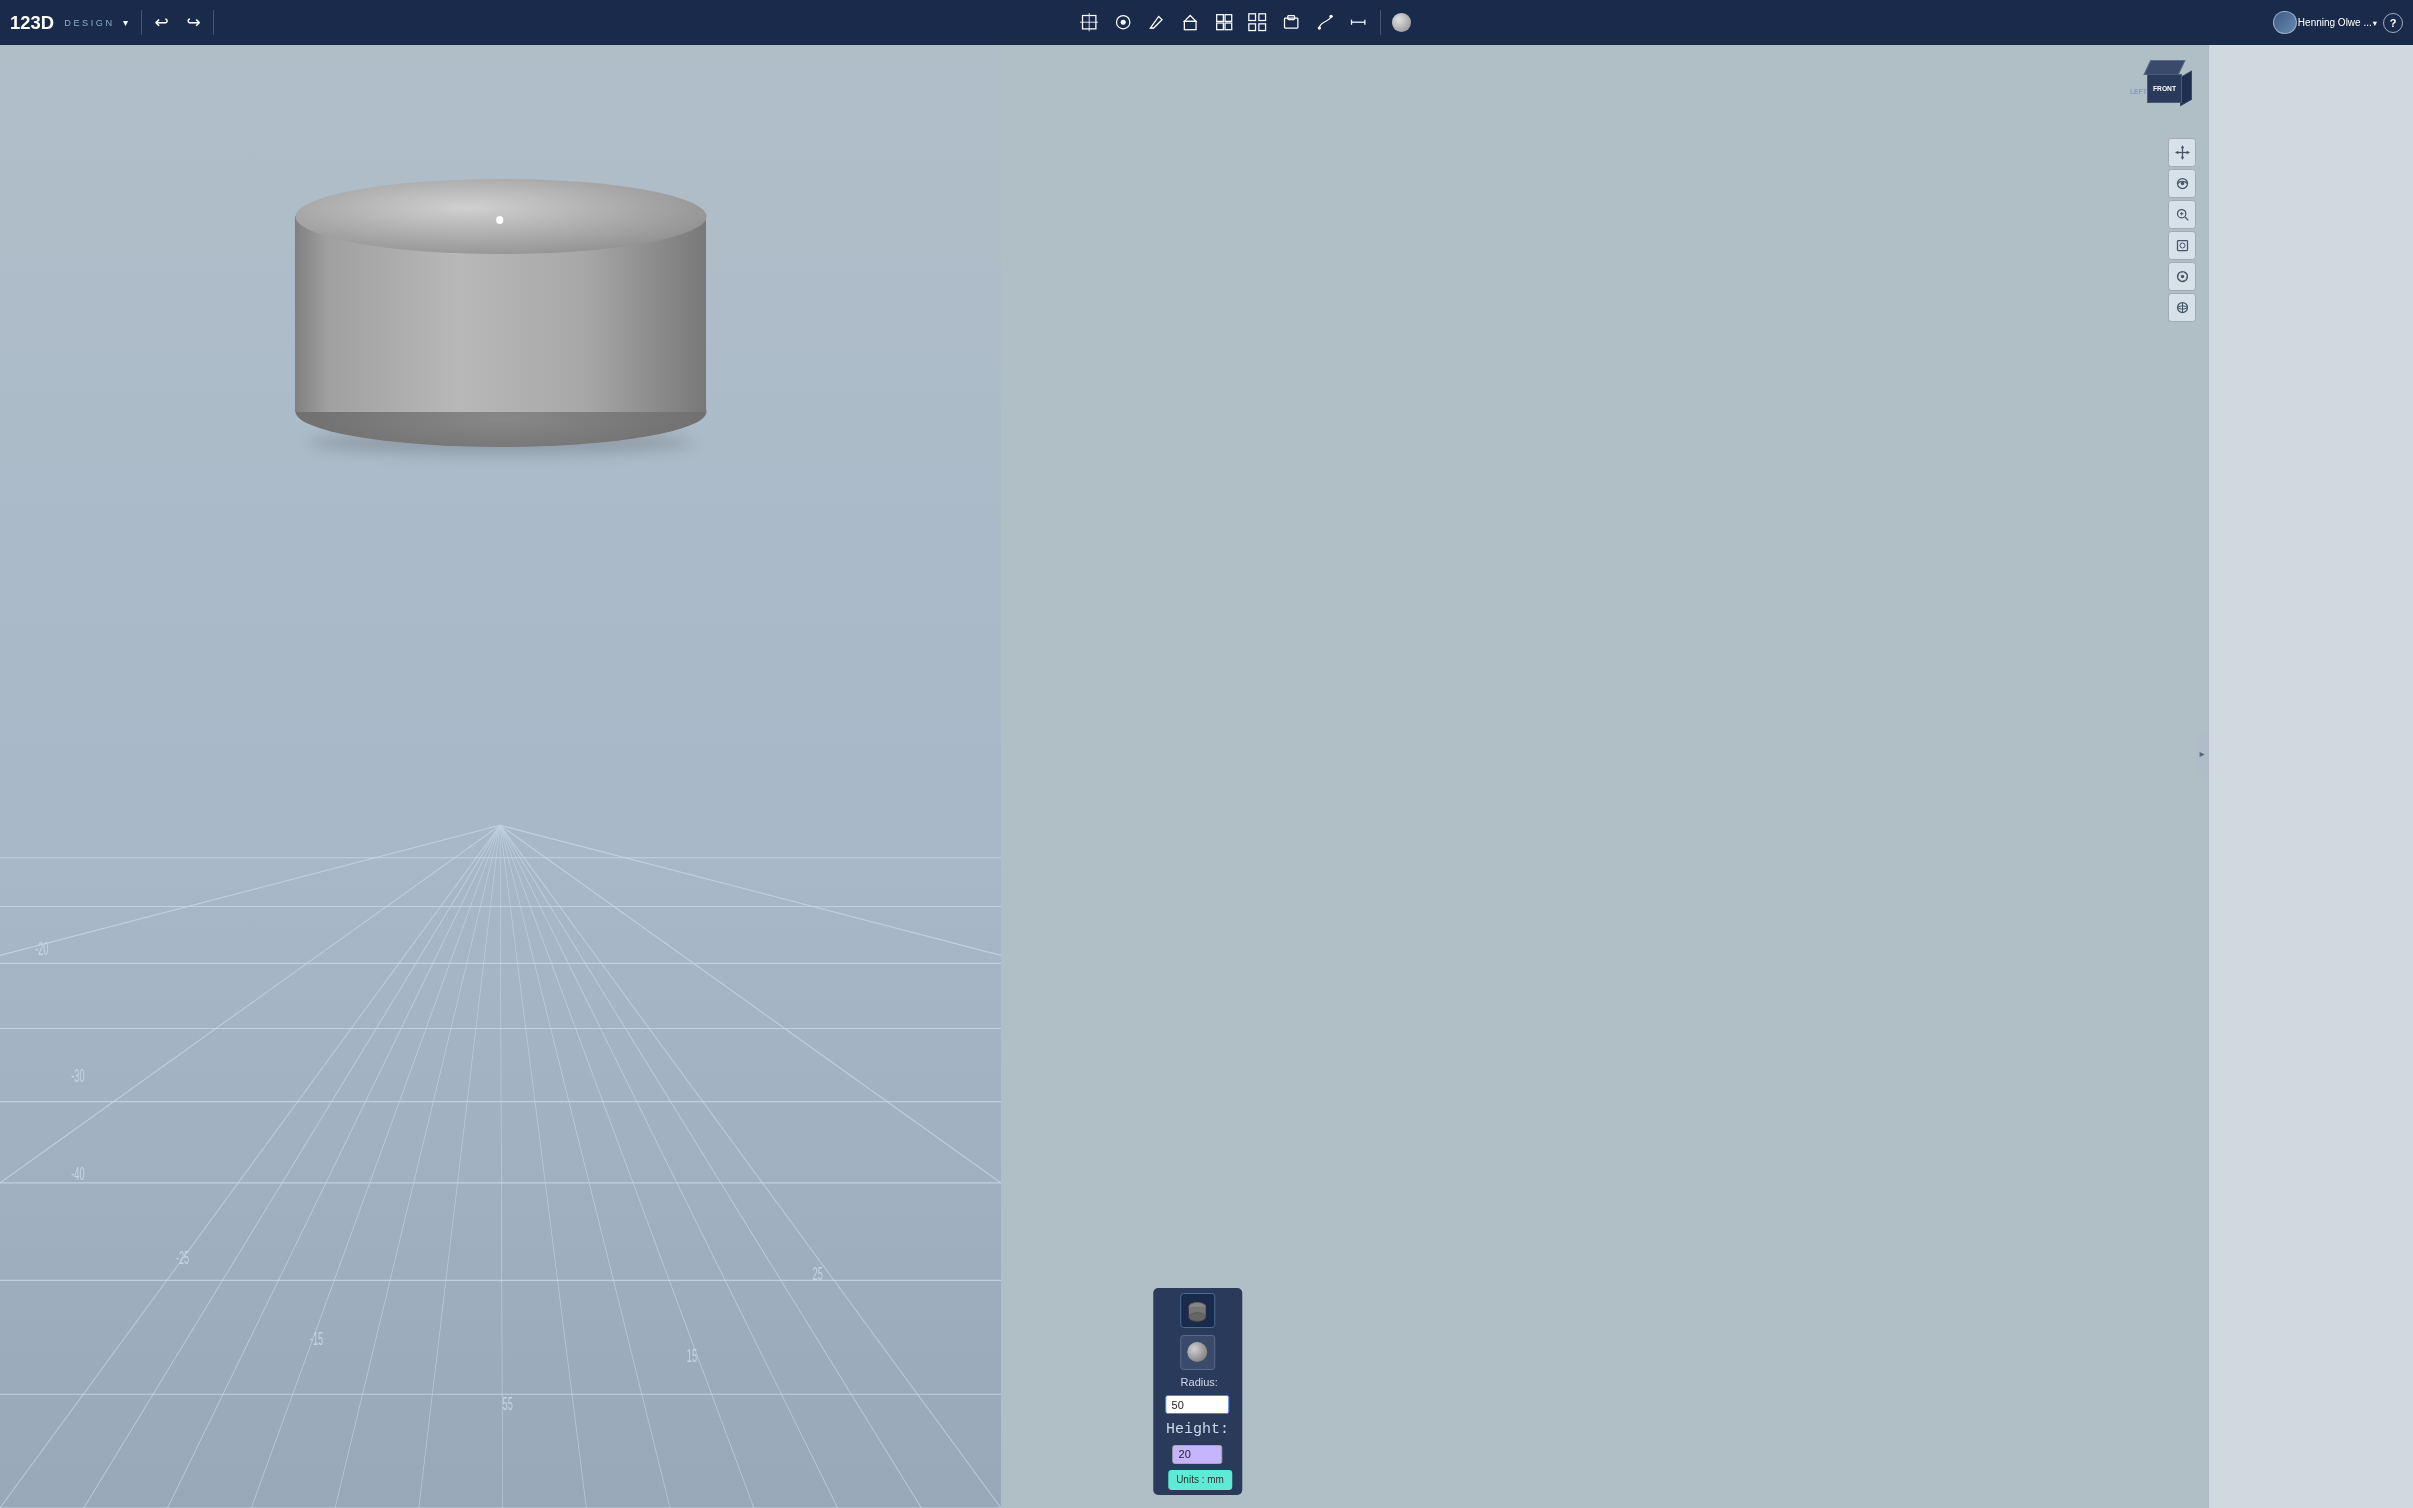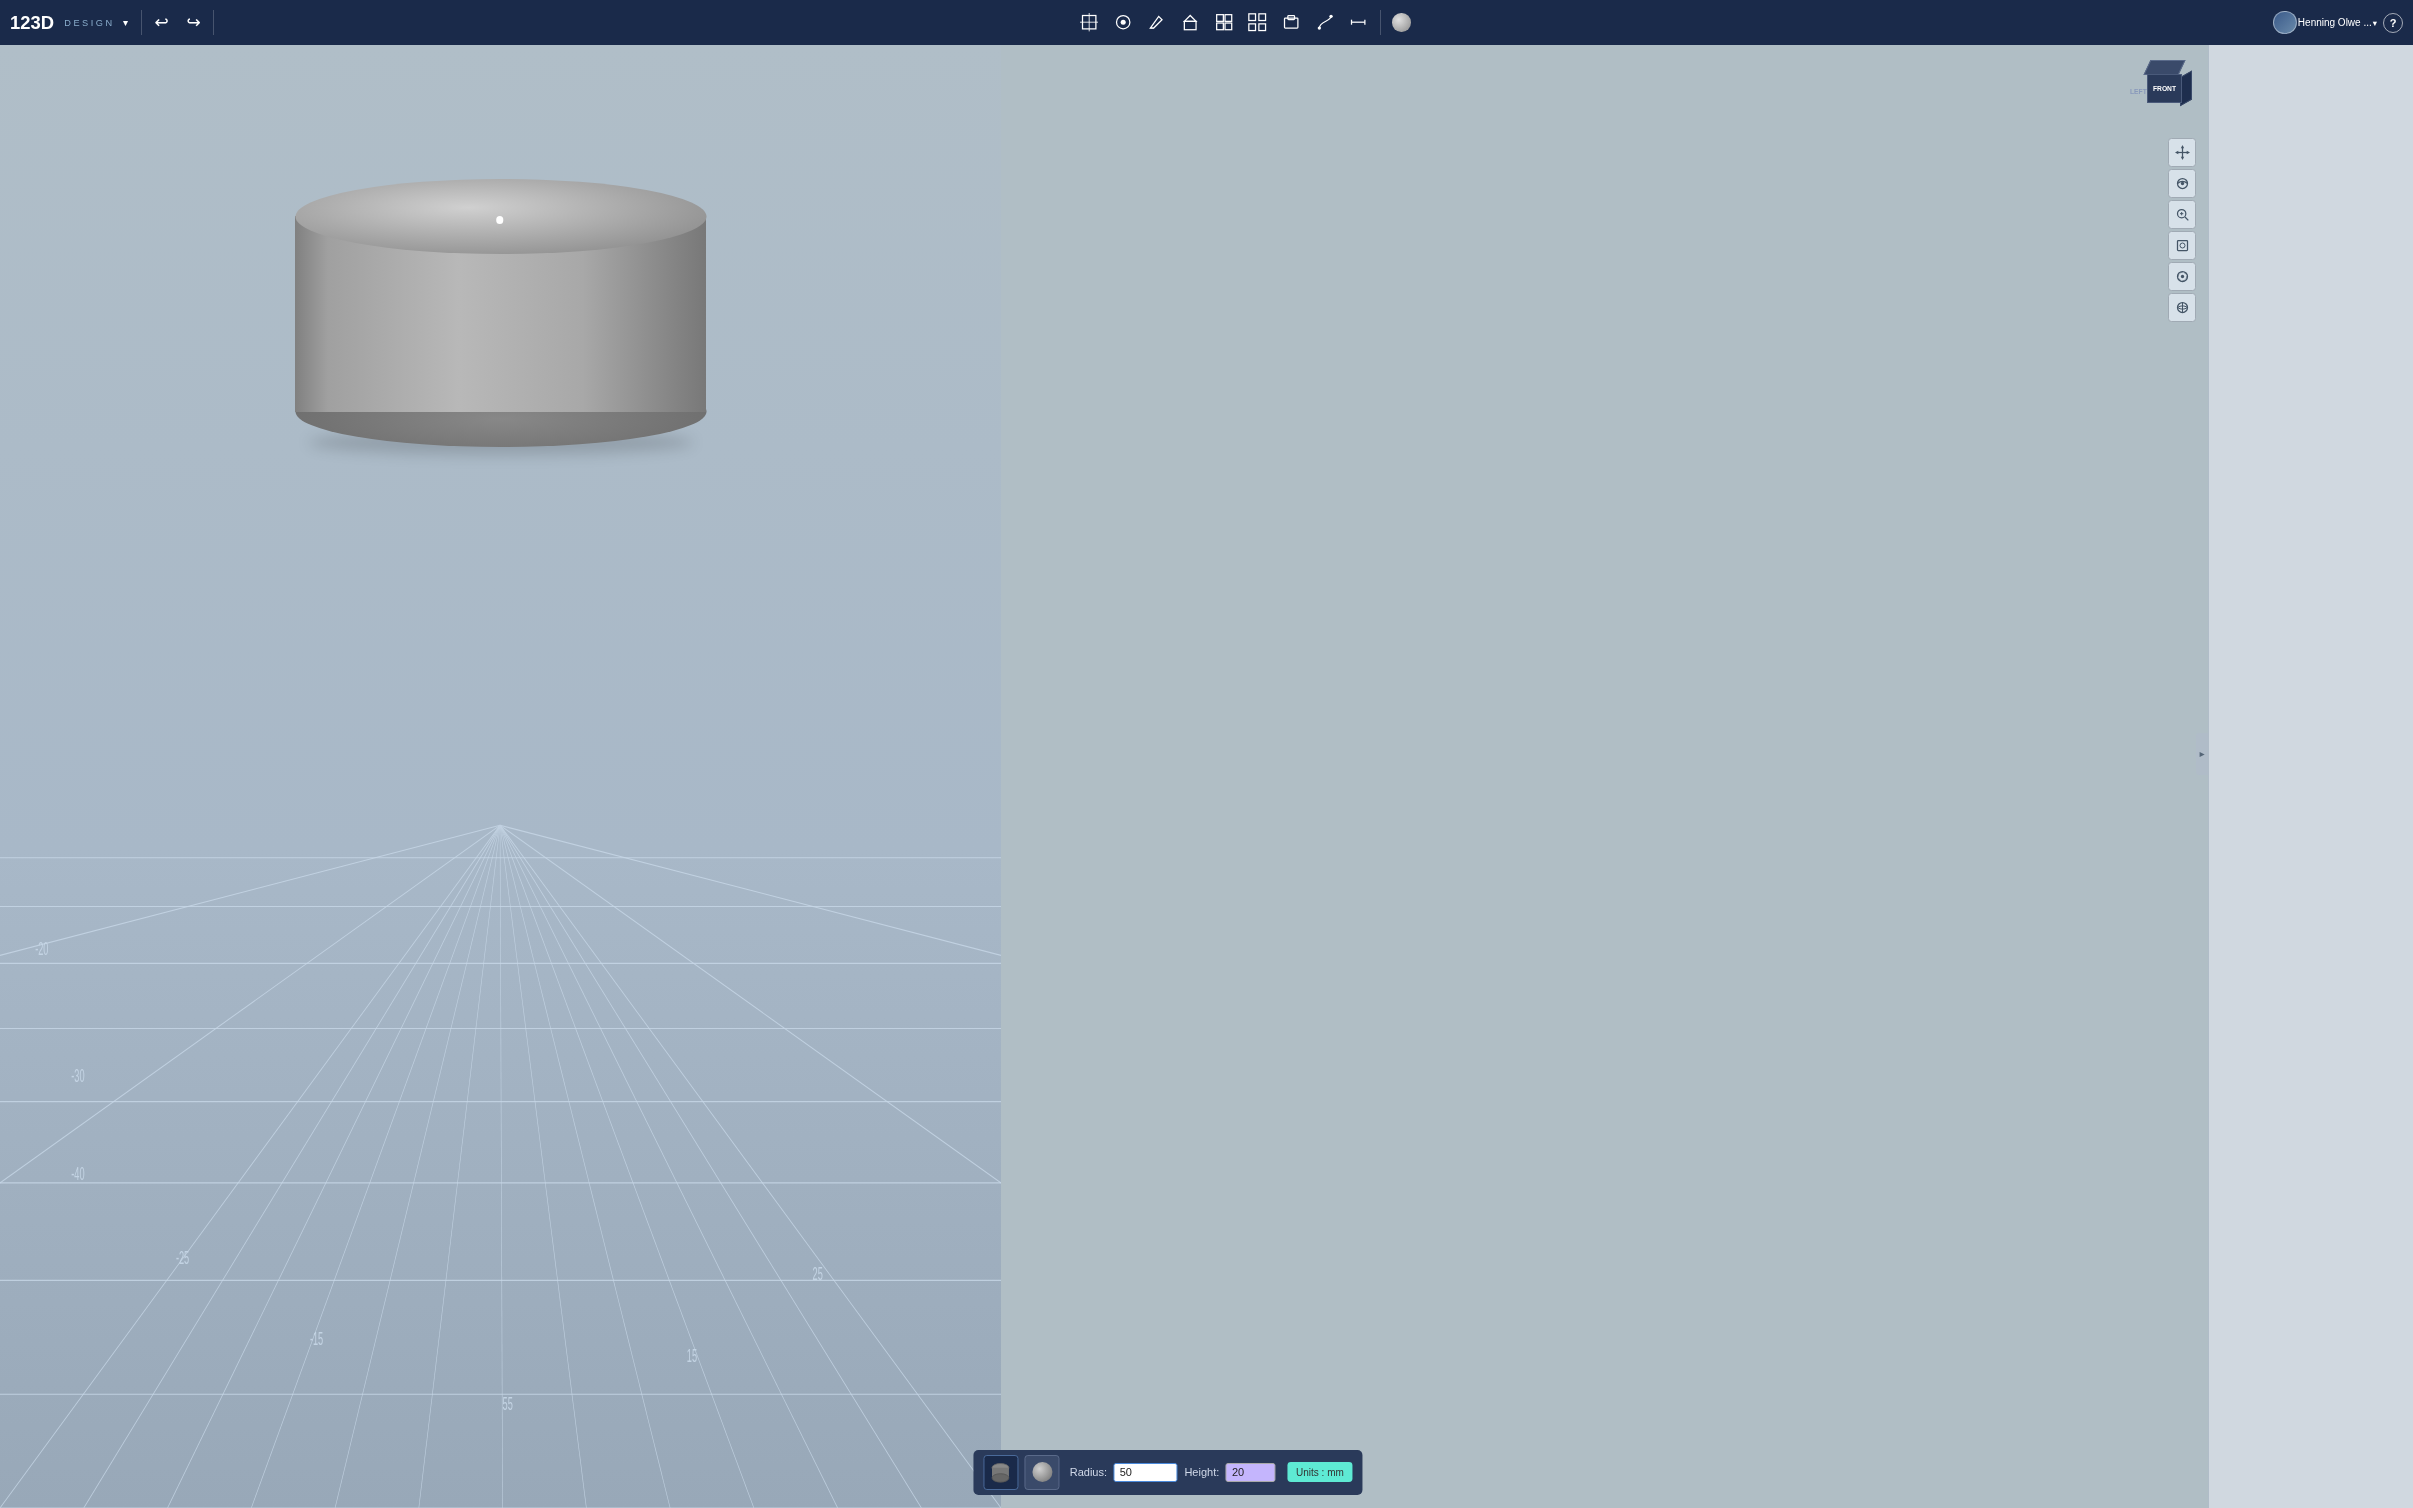--- a/index.html
+++ b/index.html
@@ -189,20 +189,21 @@
       bottom: 10px;
       left: 50%;
       transform: translateX(-50%);
       background: #2a3a5a;
       border-radius: 5px;
       padding: 5px 10px;
       display: flex;
       align-items: center;
       gap: 6.7px;
       z-index: 50;
+      flex-direction: column;
     }
     #shape-icon-cylinder {
       width: 34px;
       height: 34px;
       background: #1a2a4a;
       border-radius: 3.4px;
       display: flex;
       align-items: center;
       justify-content: center;
     }
@@ -490,18 +491,18 @@
     </svg>
   </div>
 
   <div id="shape-icon-sphere" style="width:35px;height:35px;background:#3a4a6a;border-radius:3.4px;display:flex;align-items:center;justify-content:center;border:0.8px solid #5a6a8a;">
     <div style="width:20px;height:20px;border-radius:50%;background:radial-gradient(circle at 35% 35%, #d0d0d0, #888 70%, #666);"></div>
   </div>
 
   <span style="color:#d0d8e8;font-size:11px;margin-left:3.4px;">Radius:</span>
   <input class="bottom-input" type="text" value="50" style="background: white; border: 1.7px solid rgb(74, 138, 220); border-radius: 2.5px; padding: 2.5px 5px; font-size: 11px; width: 64px; color: rgb(34, 34, 34); outline: none;">
 
-  <span style="color:#d0d8e8;font-size:11px;">Height:</span>
+  <span style="color:#d0d8e8;font-size:15px;font-family:Liberation Mono, monospace;">Height:</span>
   <input class="bottom-input" type="text" value="20" style="background: #c4b5fd; border: 0.8px solid rgb(170, 170, 170); border-radius: 2.5px; padding: 2.5px 5px; font-size: 11px; width: 50px; color: rgb(34, 34, 34); outline: none;">
 
   <div id="units-badge" style="background:#5eead4;border-radius:3.4px;padding:4.2px 8.4px;color:#333;font-size:10px;margin-left:5px;white-space:nowrap;">Units : mm</div>
 </div>
 
 
 </body></html>

